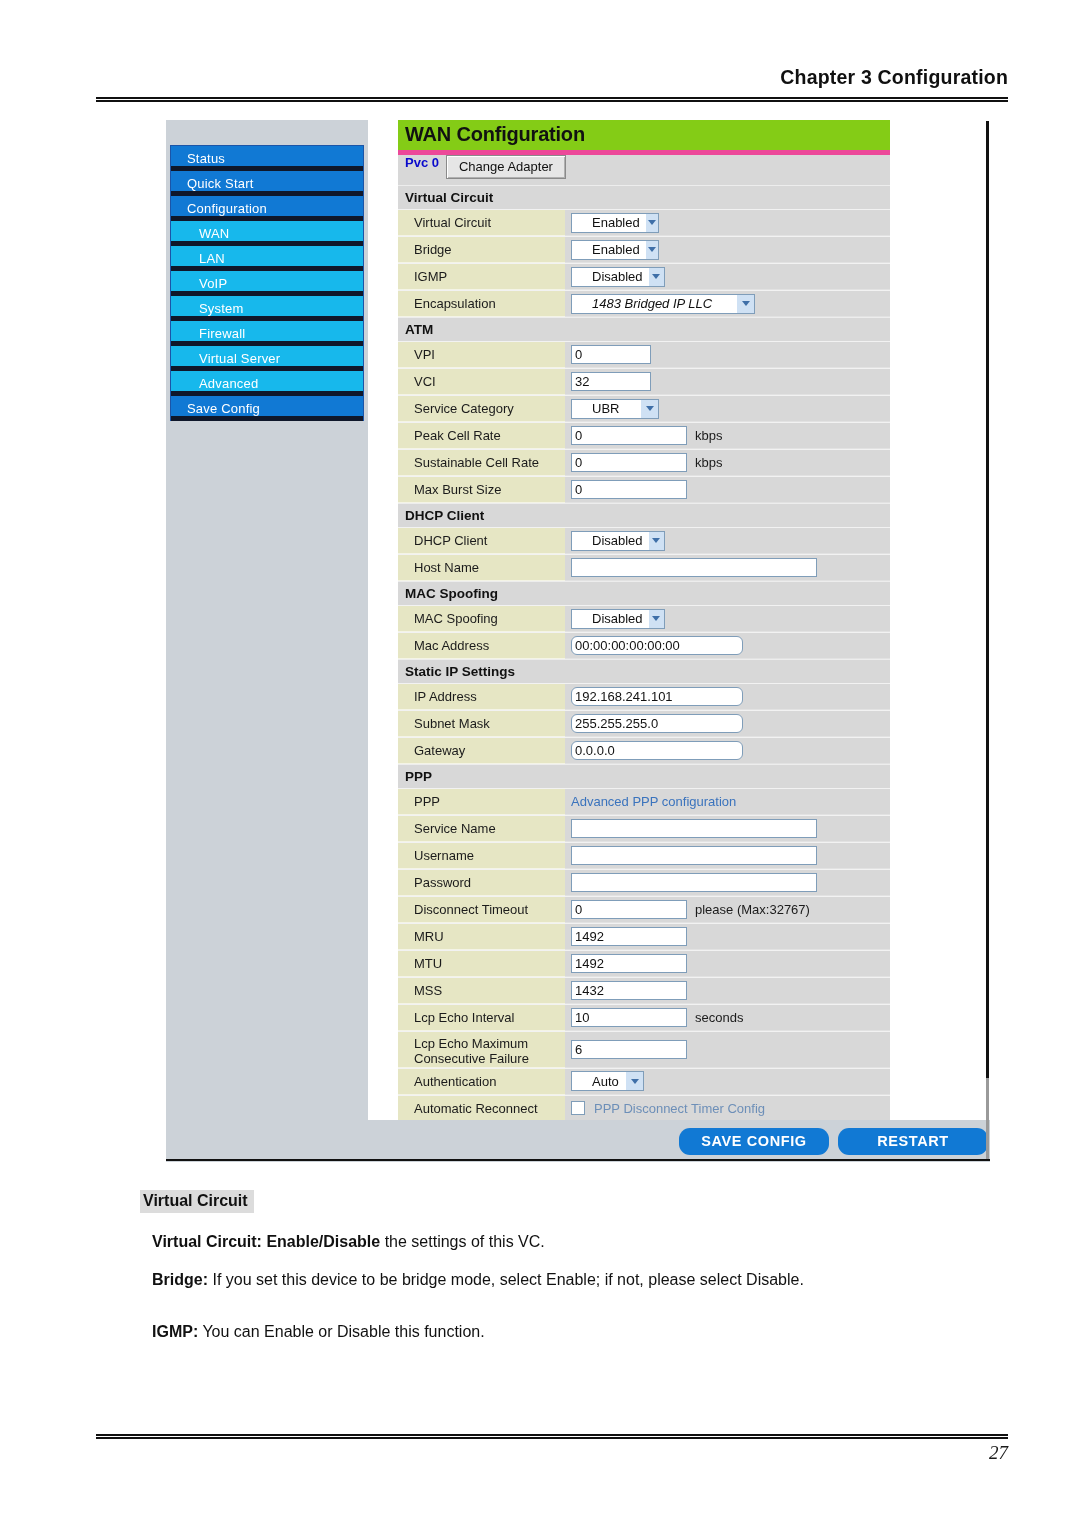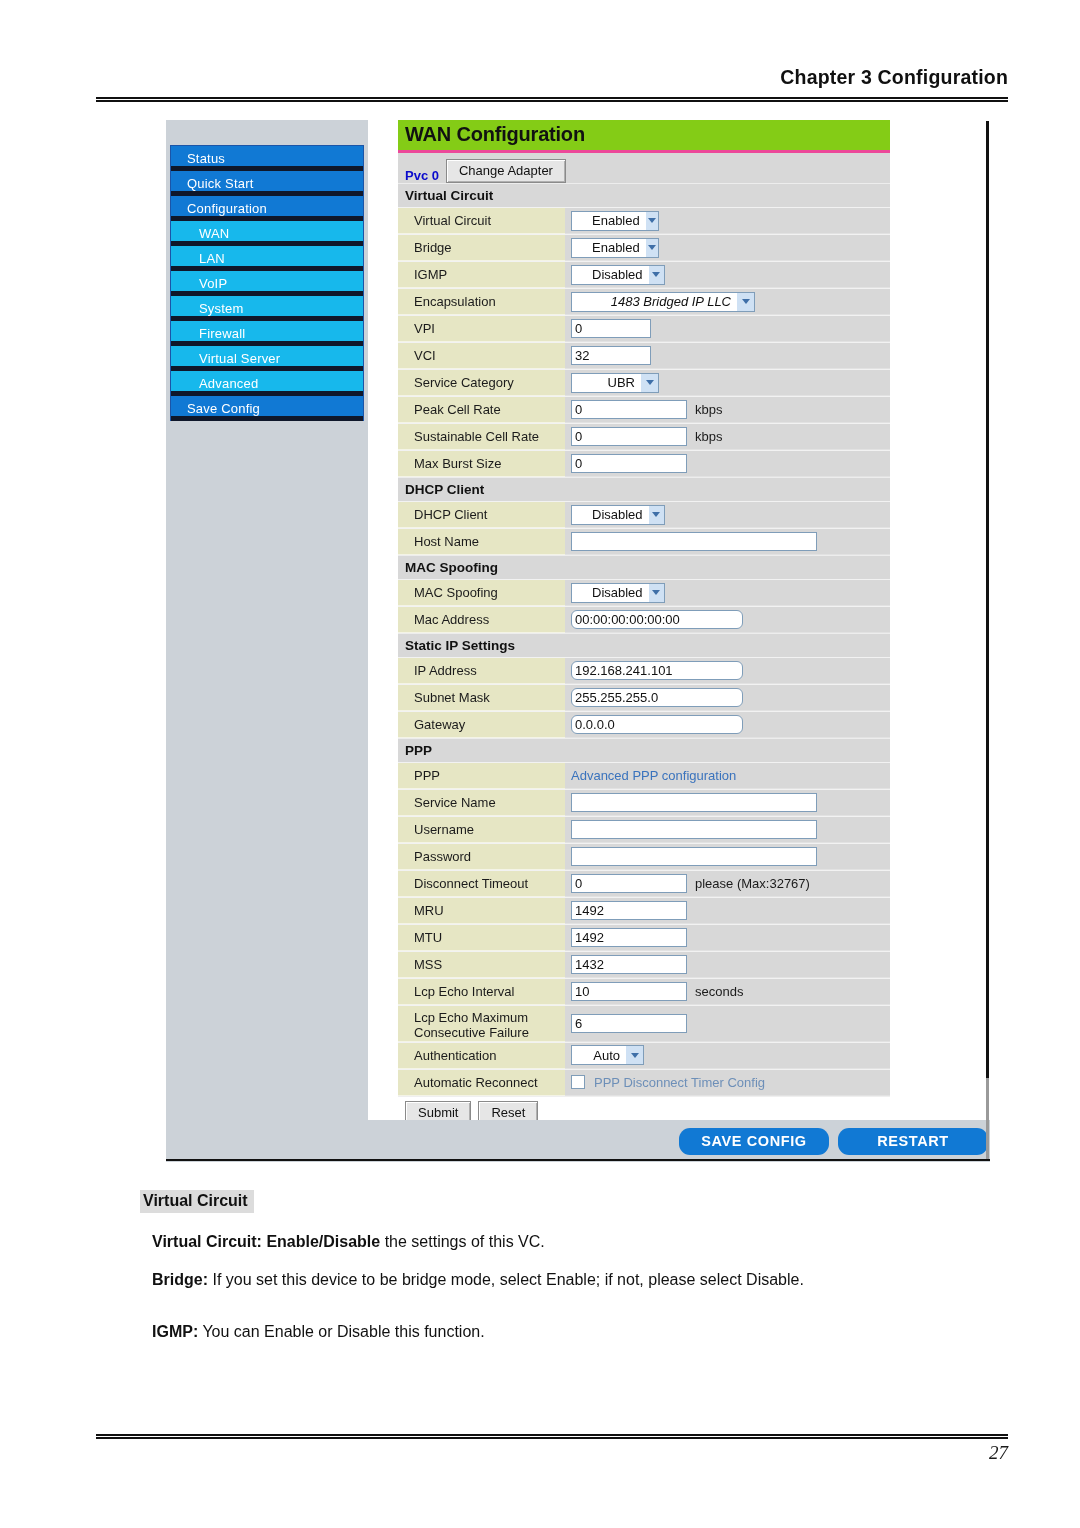--- a/index.html
+++ b/index.html
@@ -155,23 +155,23 @@
     font-weight: bold;
     color: #111;
     padding: 3px 0 4px 7px;
     letter-spacing: -.2px;
   }
 
   .adapter-row {
     background: #d8d8d8;
     height: 30px;
     display: flex;
-    align-items: flex-end;
+    align-items: flex-start;
     padding-left: 7px;
-    border-top: 3px solid #ec4899;
+    border-top: 5px solid #ec4899;
   }
   .pvc-label {
     color: #0a0acc;
     font-weight: bold;
     font-size: 13px;
     margin-right: 7px;
   }
   .btn-3d {
     background: #e6e6e6;
     border: 1px solid #8a8a8a;
@@ -262,21 +262,20 @@
     display: inline-flex;
     align-items: center;
     box-sizing: border-box;
     font-size: 13px;
     color: #111;
   }
   .sel .lbl {
     padding: 0 5px 0 20px;
     white-space: nowrap;
     flex: 1;
-    text-align: right;
   }
   .sel .arrow {
     width: 17px;
     align-self: stretch;
     background: #cfe1f4;
     border-left: 1px solid #ffffff;
     display: flex; align-items: center; justify-content: center;
   }
   .sel .arrow i {
     display: block;
@@ -465,20 +464,21 @@
         <div class="fv">
           <span class="sel sel-lg">
             <span class="lbl">1483 Bridged IP LLC</span>
             <span class="arrow">
                 <i></i>
               </span>
           </span>
         </div>
       </div>
 
+      <div class="sec-head">ATM</div>
 
       <div class="frow">
         <div class="fl">VPI</div>
         <div class="fv">
           <span class="txt w-80">0</span>
         </div>
       </div>
 
       <div class="frow">
         <div class="fl">VCI</div>

